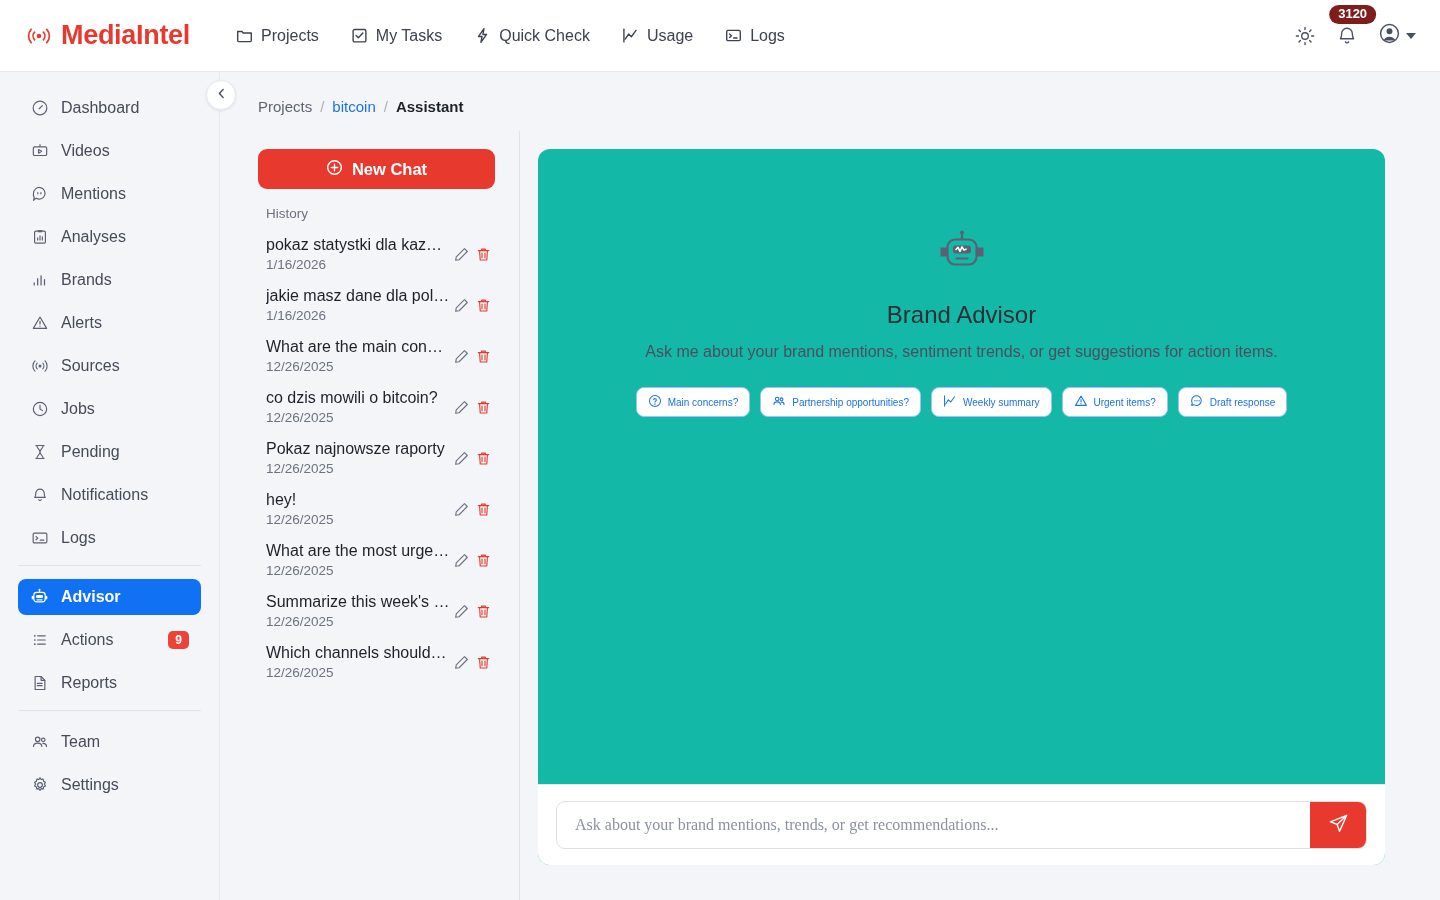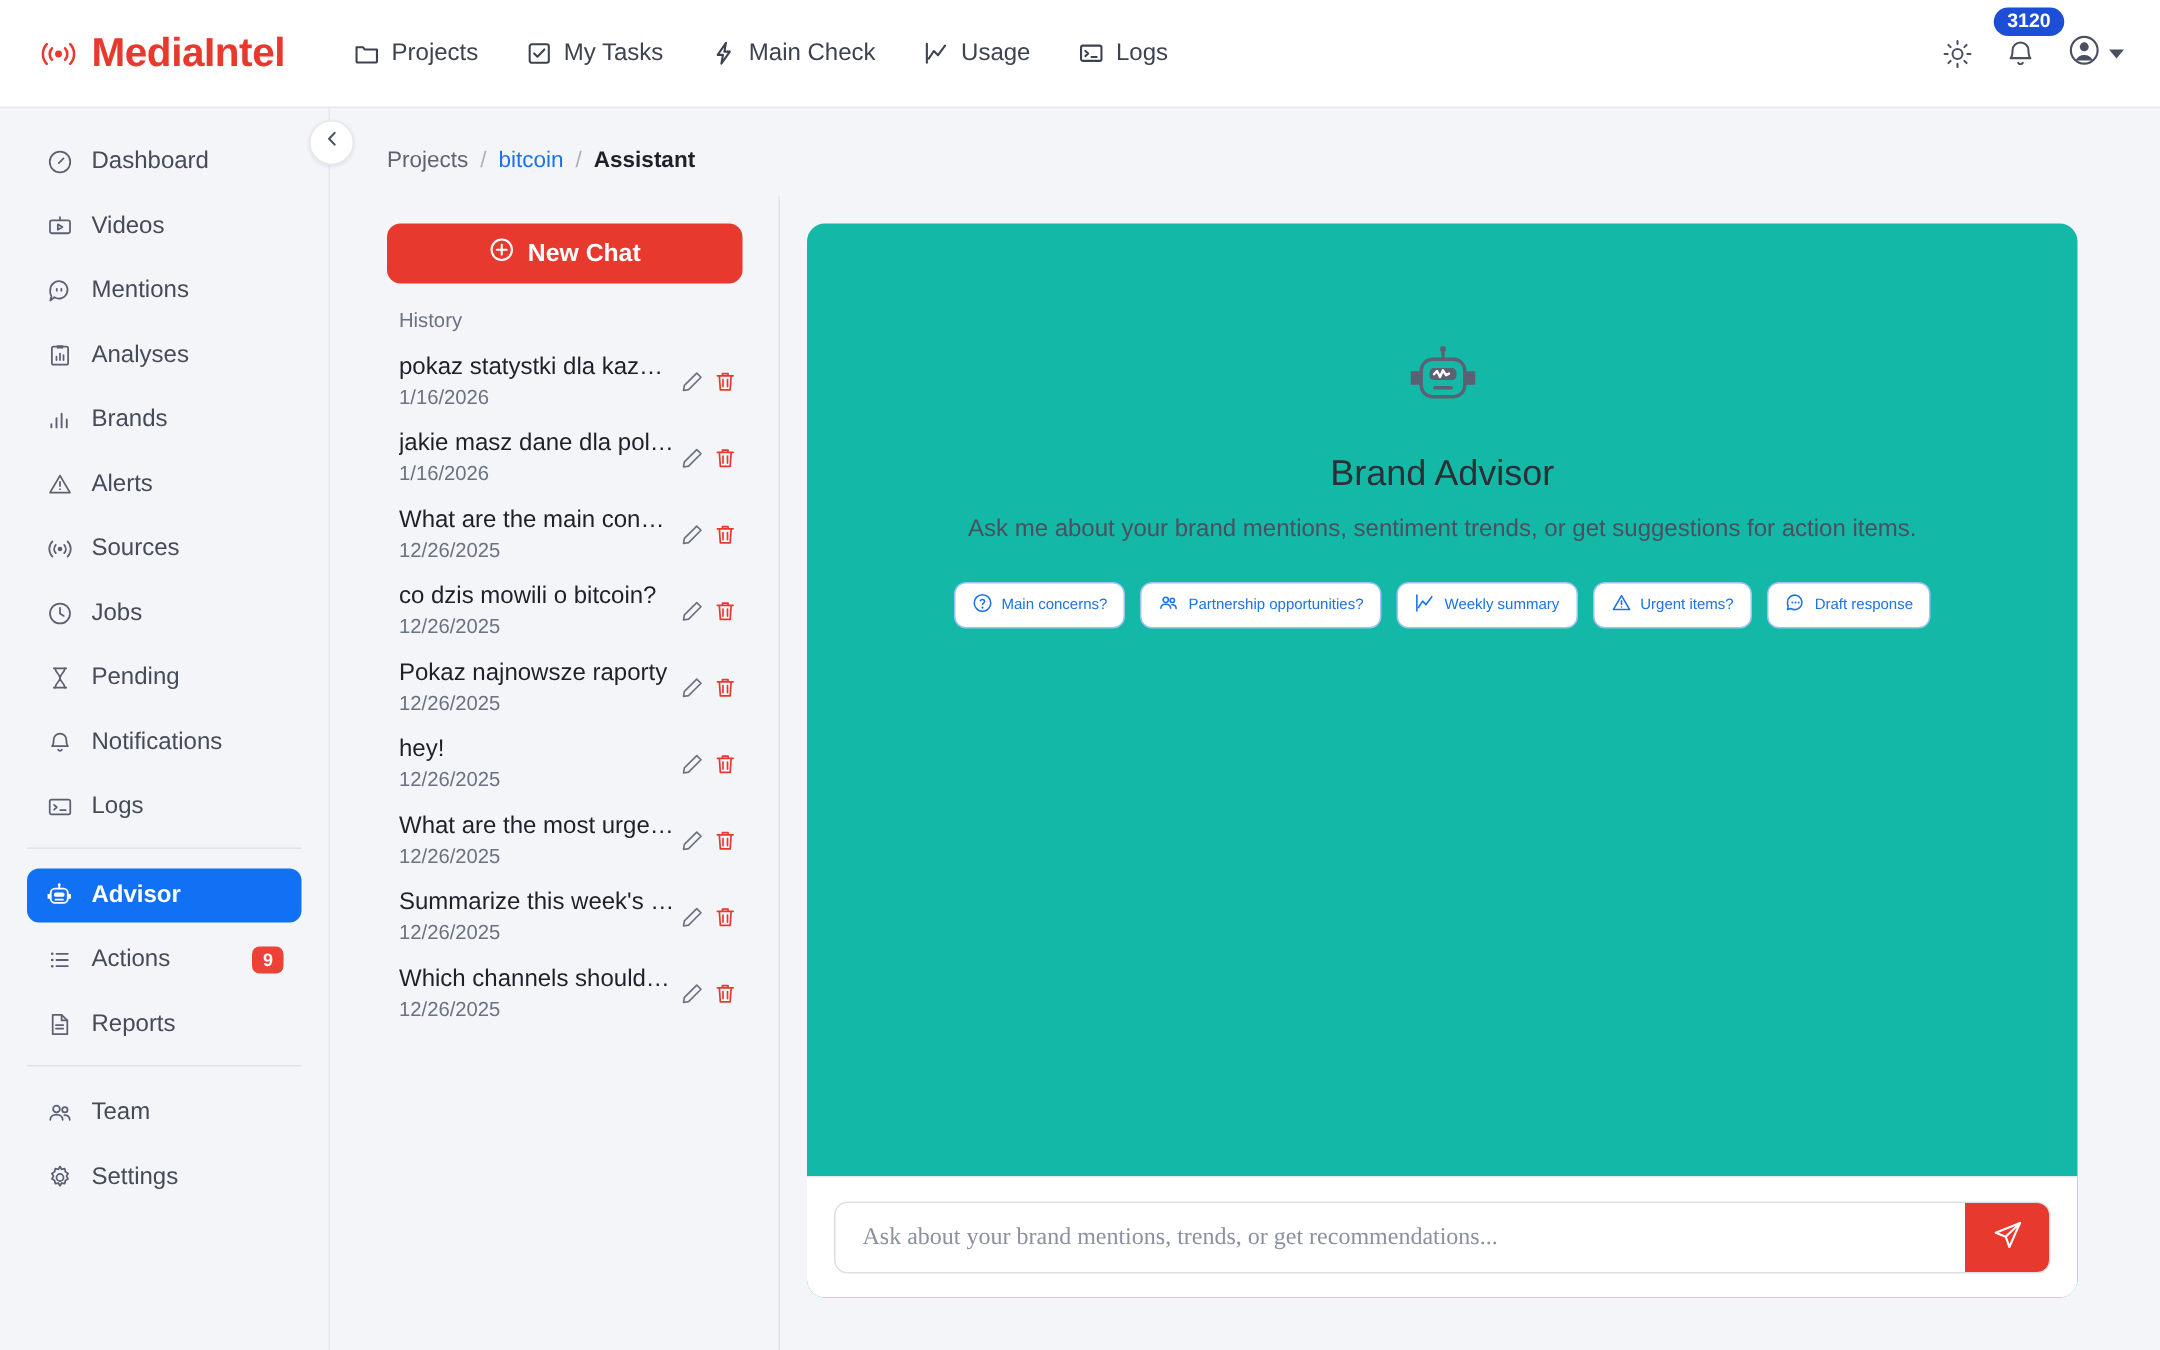--- a/index.html
+++ b/index.html
@@ -36,21 +36,21 @@
     cursor: pointer;
     white-space: nowrap;
   }
   .topnav-item svg { display:block; }
 
   .top-right { margin-left: auto; display: flex; align-items: center; gap: 20px; position: relative; }
   .icon-btn { cursor: pointer; display: flex; align-items: center; justify-content: center; color:#4a5060; position:relative; }
   .notif-badge {
     position: absolute;
     top: -20px; left: 50%; transform: translateX(-38%);
-    background: #1d4ed8; color: #fff;
+    background: #7f1d1d; color: #fff;
     font-size: 13px; font-weight: 700;
     border-radius: 11px;
     padding: 2px 9px 3px;
     line-height: 1.15;
   }
   .avatar-wrap { display:flex; align-items:center; gap:5px; cursor:pointer; color:#4a5060; }
   .caret { width:0;height:0;border-left:5px solid transparent;border-right:5px solid transparent;border-top:6px solid #4a5060; }
 
   
   .shell { display: flex; height: calc(900px - 72px); position: relative; }
@@ -256,21 +256,21 @@
         </svg>
       </span>
       <span>My Tasks</span>
     </div>
     <div class="topnav-item">
       <span>
         <svg width="17" height="17" viewBox="0 0 16 16" fill="none" stroke="#3c4250" stroke-width="1.3" stroke-linejoin="round">
           <path d="M9.4 1.5L4.2 9h3.3l-1 5.5L11.8 7H8.4l1-5.5z"></path>
         </svg>
       </span>
-      <span>Main Check</span>
+      <span>Quick Check</span>
     </div>
     <div class="topnav-item">
       <span>
         <svg width="17" height="17" viewBox="0 0 16 16" fill="none" stroke="#3c4250" stroke-width="1.3" stroke-linecap="round" stroke-linejoin="round">
           <path d="M1.8 2v12"></path>
           <path d="M3 11.4l3.2-4.8 2.6 2.6 4.4-6"></path>
         </svg>
       </span>
       <span>Usage</span>
     </div>

